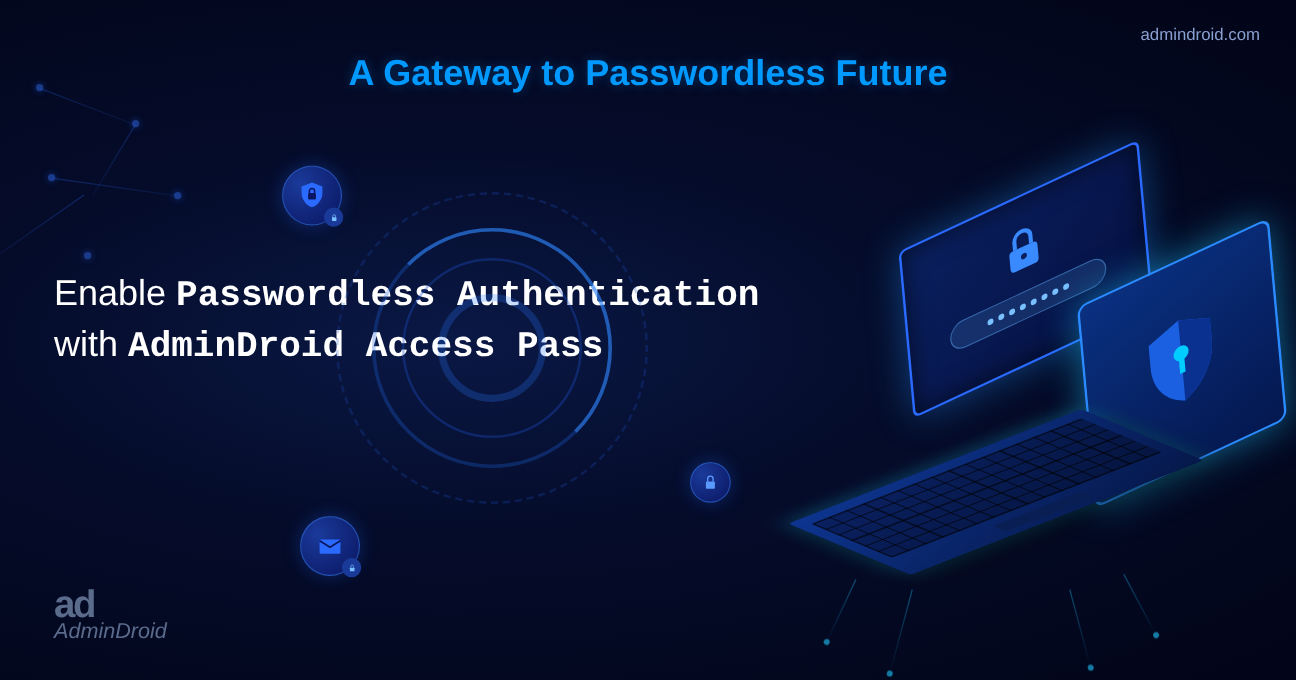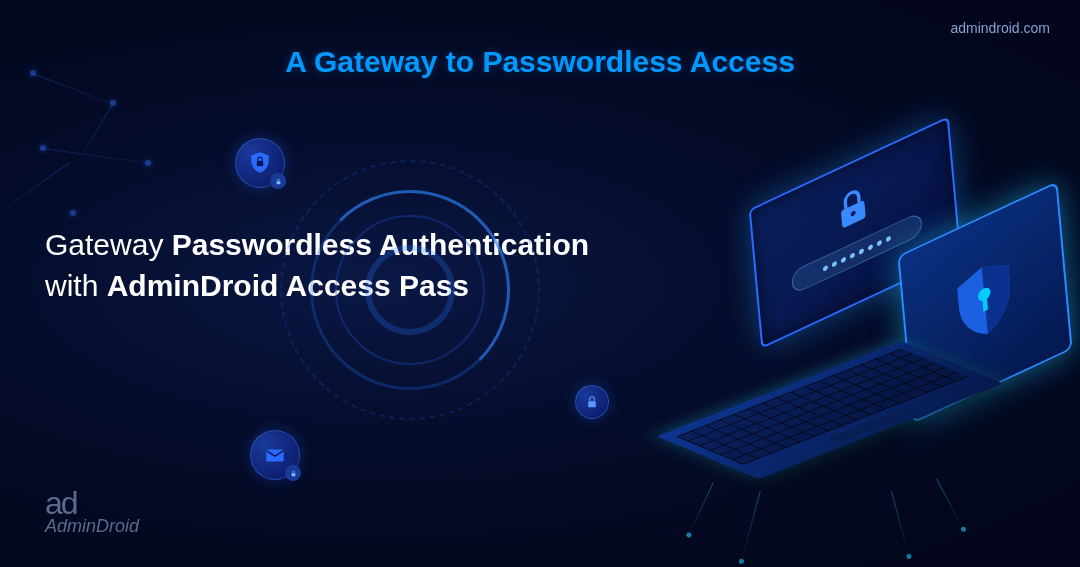--- a/index.html
+++ b/index.html
@@ -32,28 +32,28 @@
     }
     .headline {
       position: absolute;
       top: 225px;
       left: 45px;
       color: #ffffff;
       font-size: 30px;
       line-height: 1.35;
       font-weight: 300;
     }
-    .headline strong { font-weight: 700; }
+    .headline strong { font-weight: 700; font-family: Liberation Mono, monospace; }
     .logo {
       position: absolute;
       bottom: 30px;
       left: 45px;
       color: #5a6b8c;
     }
-    .logo-glyph { font-size: 32px; font-weight: 400; letter-spacing: -2px; }
+    .logo-glyph { font-size: 32px; font-weight: 700; letter-spacing: -2px; }
     .logo-name { font-size: 18px; font-weight: 400; margin-top: -6px; font-style: italic; }
 
     
     .net-dot { position:absolute; width:6px; height:6px; border-radius:50%; background:#1a3a8a; box-shadow:0 0 6px rgba(30,80,200,0.6); }
     .net-line { position:absolute; height:1px; background:linear-gradient(90deg, rgba(30,80,200,0.4), rgba(30,80,200,0.1)); transform-origin:left center; }
 
     
     .rings { position:absolute; top:160px; left:280px; width:260px; height:260px; }
     .ring { position:absolute; border-radius:50%; border:2px dashed rgba(30,80,200,0.25); }
     .ring.r1 { width:260px; height:260px; top:0; left:0; }
@@ -119,25 +119,25 @@
       background:rgba(10,30,80,0.8); border-radius:2px;
     }
     .circuit { position:absolute; width:1px; background:linear-gradient(to bottom, rgba(30,200,255,0.4), transparent); }
     .circuit::after { content:""; position:absolute; bottom:0; left:-2px; width:5px; height:5px; border-radius:50%; background:rgba(30,200,255,0.6);}
   </style>
 </head>
 <body>
 
 <div class="brand-url">admindroid.com</div>
 
-<div class="tagline">A Gateway to Passwordless Access</div>
+<div class="tagline">A Gateway to Passwordless Future</div>
 
 <div class="headline">
   <div>
-    <span>Gateway </span><strong>Passwordless Authentication</strong>
+    <span>Enable </span><strong>Passwordless Authentication</strong>
   </div>
   <div>
     <span>with </span><strong>AdminDroid Access Pass</strong>
   </div>
 </div>
 
 <div class="logo">
   <div class="logo-glyph">ad</div>
   <div class="logo-name">AdminDroid</div>
 </div>

